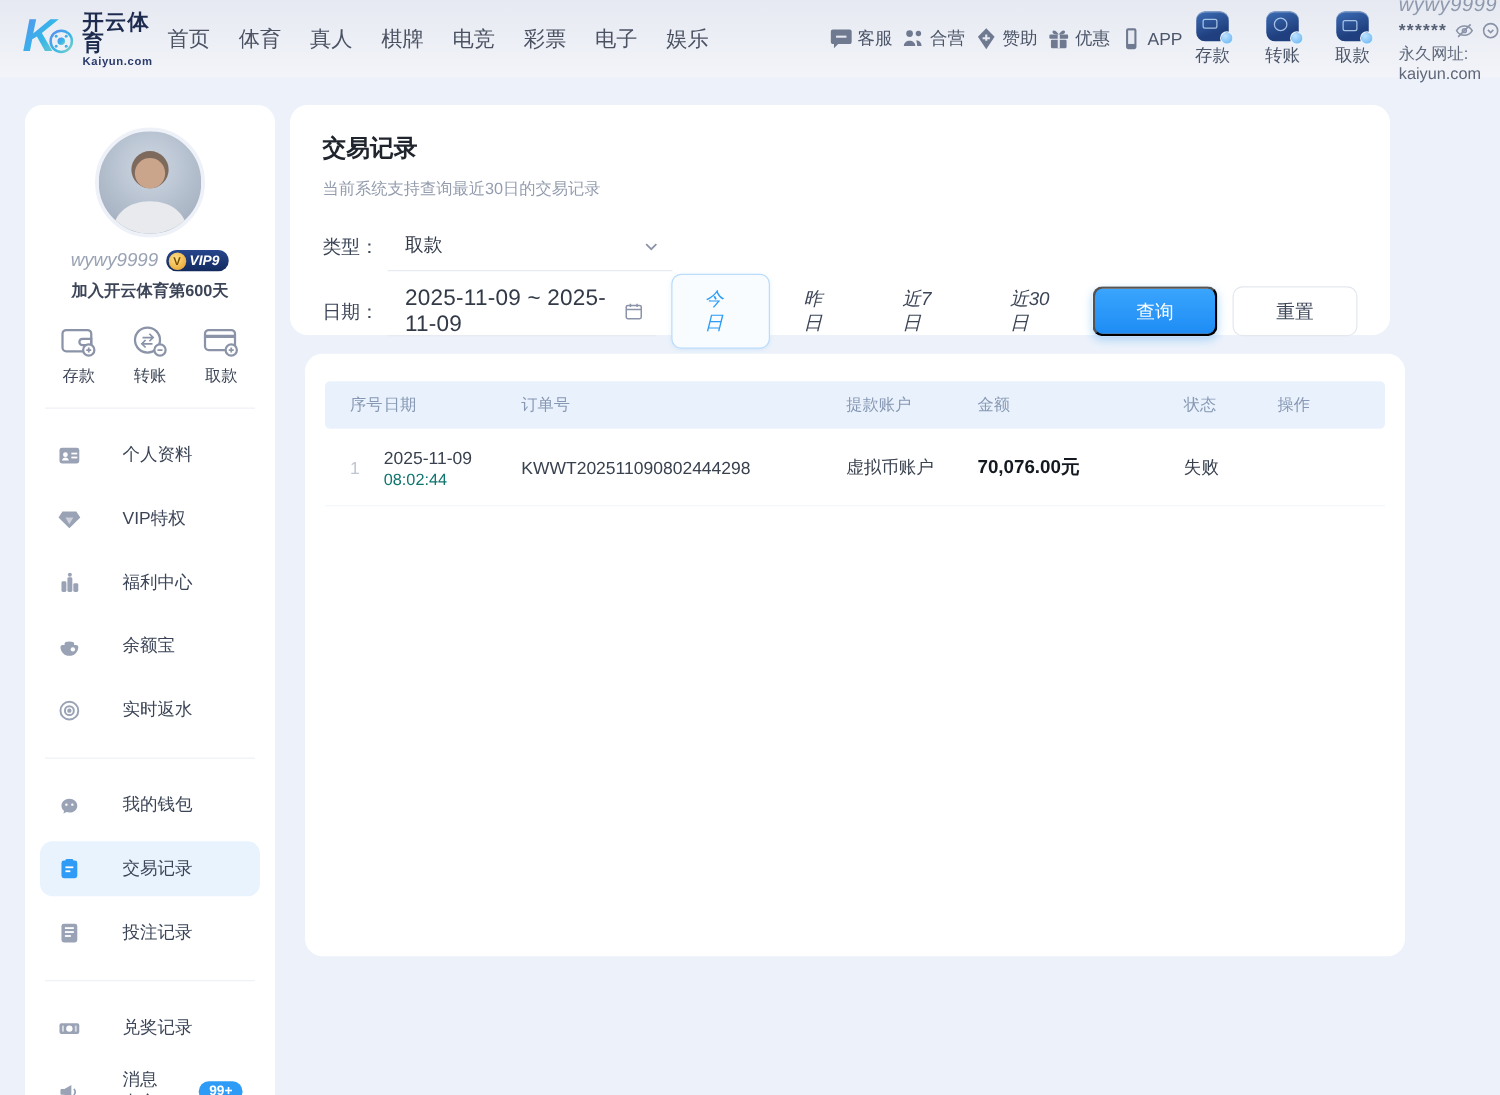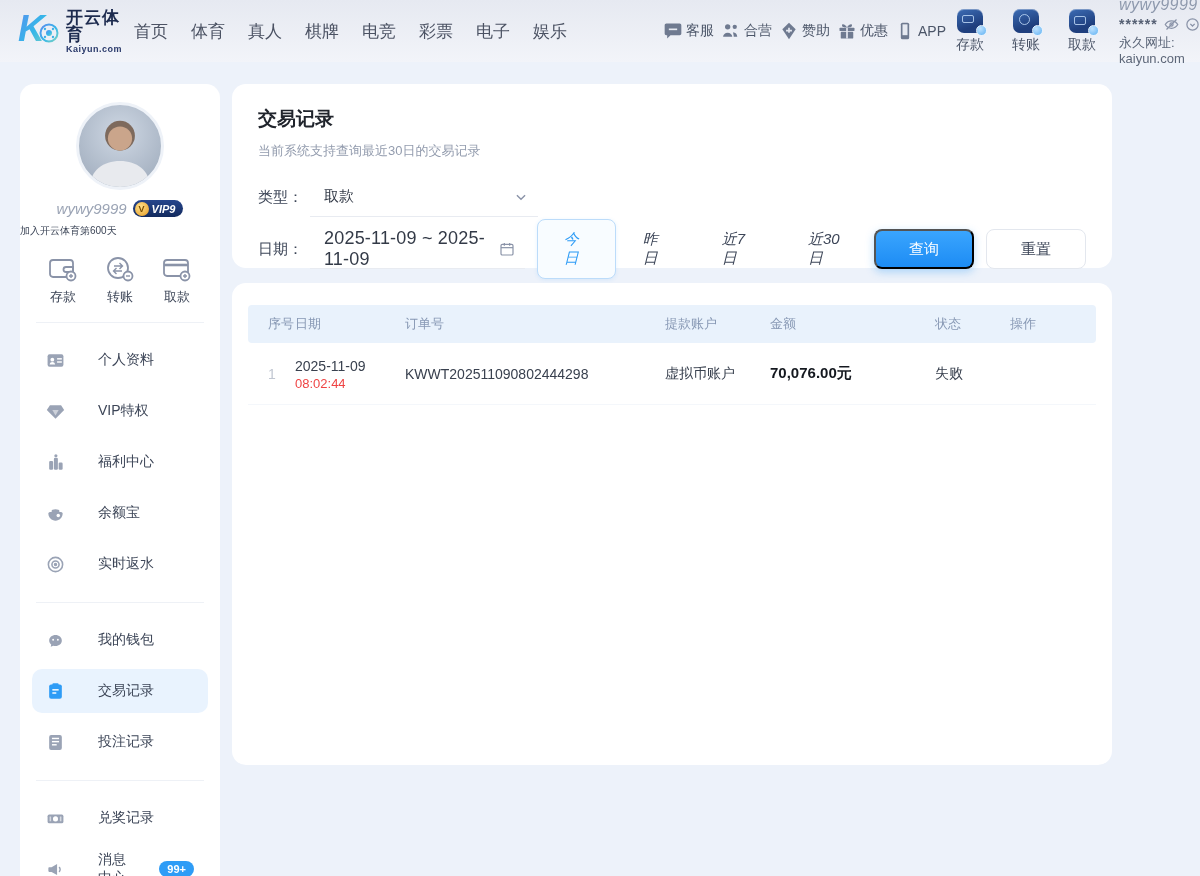--- a/index.html
+++ b/index.html
@@ -44,21 +44,21 @@
   .user-row3 { display:flex; align-items:center; gap:3px; margin-top:1px; }
   .site-txt { font-size:13px; color:#5d6779; }
   .avatar { border-radius:50%; overflow:hidden; background:radial-gradient(circle at 50% 35%,#cfd8e4,#9aa7b8); position:relative; flex:none; cursor:pointer; }
   .avatar svg { position:absolute; inset:0; }
 
   
   .sidebar { position:absolute; left:20px; top:84px; width:200px; height:792px; background:#fff; border-radius:14px 14px 0 0; }
   .side-avatar { width:88px; height:88px; margin:18px auto 0; border:3px solid #eef2f8; }
   .side-user { display:flex; align-items:center; justify-content:center; gap:6px; margin-top:10px; }
   .side-user .nm { font-size:15px; color:#9aa3b4; font-style:italic; }
-  .side-join { font-size:10px; color:#3c4557; margin-top:7px; }
+  .side-join { text-align:center; font-size:13px; color:#3c4557; margin-top:7px;font-weight:bold; }
   .quick-row { display:flex; justify-content:space-between; padding:0 28px; margin-top:18px; }
   .qa { display:flex; flex-direction:column; align-items:center; gap:6px; cursor:pointer; }
   .qa .qic { width:30px; height:26px; color:#8a93a8; }
   .qa .ql { font-size:13px; color:#3c4557; }
   .side-div { height:1px; background:#eef1f6; margin:16px 16px 0; }
   .menu { padding:8px 0 0; }
   .menu-item { display:flex; align-items:center; height:44px; margin:7px 12px 0; padding:0 14px; border-radius:10px; cursor:pointer;gap:20px; }
   .menu-item .mic { width:19px; height:19px; color:#9aa3b5; margin-right:13px; flex:none; }
   .menu-item .ml { font-size:14px; color:#3c4557; }
   .menu-item.active { background:#e9f3fe; }
@@ -81,35 +81,35 @@
   .date-val { font-size:18px; color:#333a47; flex:1; letter-spacing:.2px; }
   .cal { width:16px; height:16px; color:#8a93a8; }
   .quick-dates { display:flex; align-items:center; margin-left:12px; }
   .qd { font-size:15px; color:#3c4557; padding:10px 26px; cursor:pointer; border-radius:8px; border:1px solid transparent;font-style:italic; }
   .qd.active { color:#2e9cf6; border-color:#bcdcfa; background:#f8fcff; box-shadow:0 1px 4px rgba(46,156,246,.12); }
   .filter-btns { margin-left:auto; display:flex; gap:12px; }
   .btn { width:100px; height:40px; border-radius:8px; font-size:15px; display:flex; align-items:center; justify-content:center; cursor:pointer; }
   .btn-primary { background:linear-gradient(180deg,#3aa5fe,#1d8cf4); color:#fff; box-shadow:0 3px 8px rgba(46,156,246,.35); }
   .btn-ghost { background:#fff; border:1px solid #e3e7ee; color:#3c4557; }
 
-  .table-panel { left:232px; top:283px; width:880px; height:482px; padding:22px 16px 0; }
+  .table-panel { left:244px; top:283px; width:880px; height:482px; padding:22px 16px 0; }
   .thead { display:flex; align-items:center; height:38px; background:#e9f2fc; border-radius:4px; }
   .trow { display:flex; align-items:center; min-height:62px; border-bottom:1px solid #f4f7fb; }
   .c { padding-left:0; flex:none; }
   .c1 { width:47px; padding-left:20px; }
   .c2 { width:110px; }
   .c3 { width:260px; }
   .c4 { width:105px; }
   .c5 { width:165px; }
   .c6 { width:75px; }
   .c7 { flex:1; }
   .thead .hc { font-size:13px; color:#8798b4; }
   .cell-index { font-size:14px; color:#c0c6d1; }
   .cell-date { font-size:14px; color:#39414f; line-height:1.45; }
-  .cell-time { font-size:13px; color:#ef4444; }
+  .cell-time { font-size:13px; color:#0f766e; }
   .cell-txt { font-size:14px; color:#39414f; }
   .cell-amt { font-size:15px; font-weight:bold; color:#14181f; }
 </style>
 </head>
 <body>
 
 <header class="topbar">
   <div class="logo">
     <span>
       <svg width="44" height="42" viewBox="0 0 44 42">

